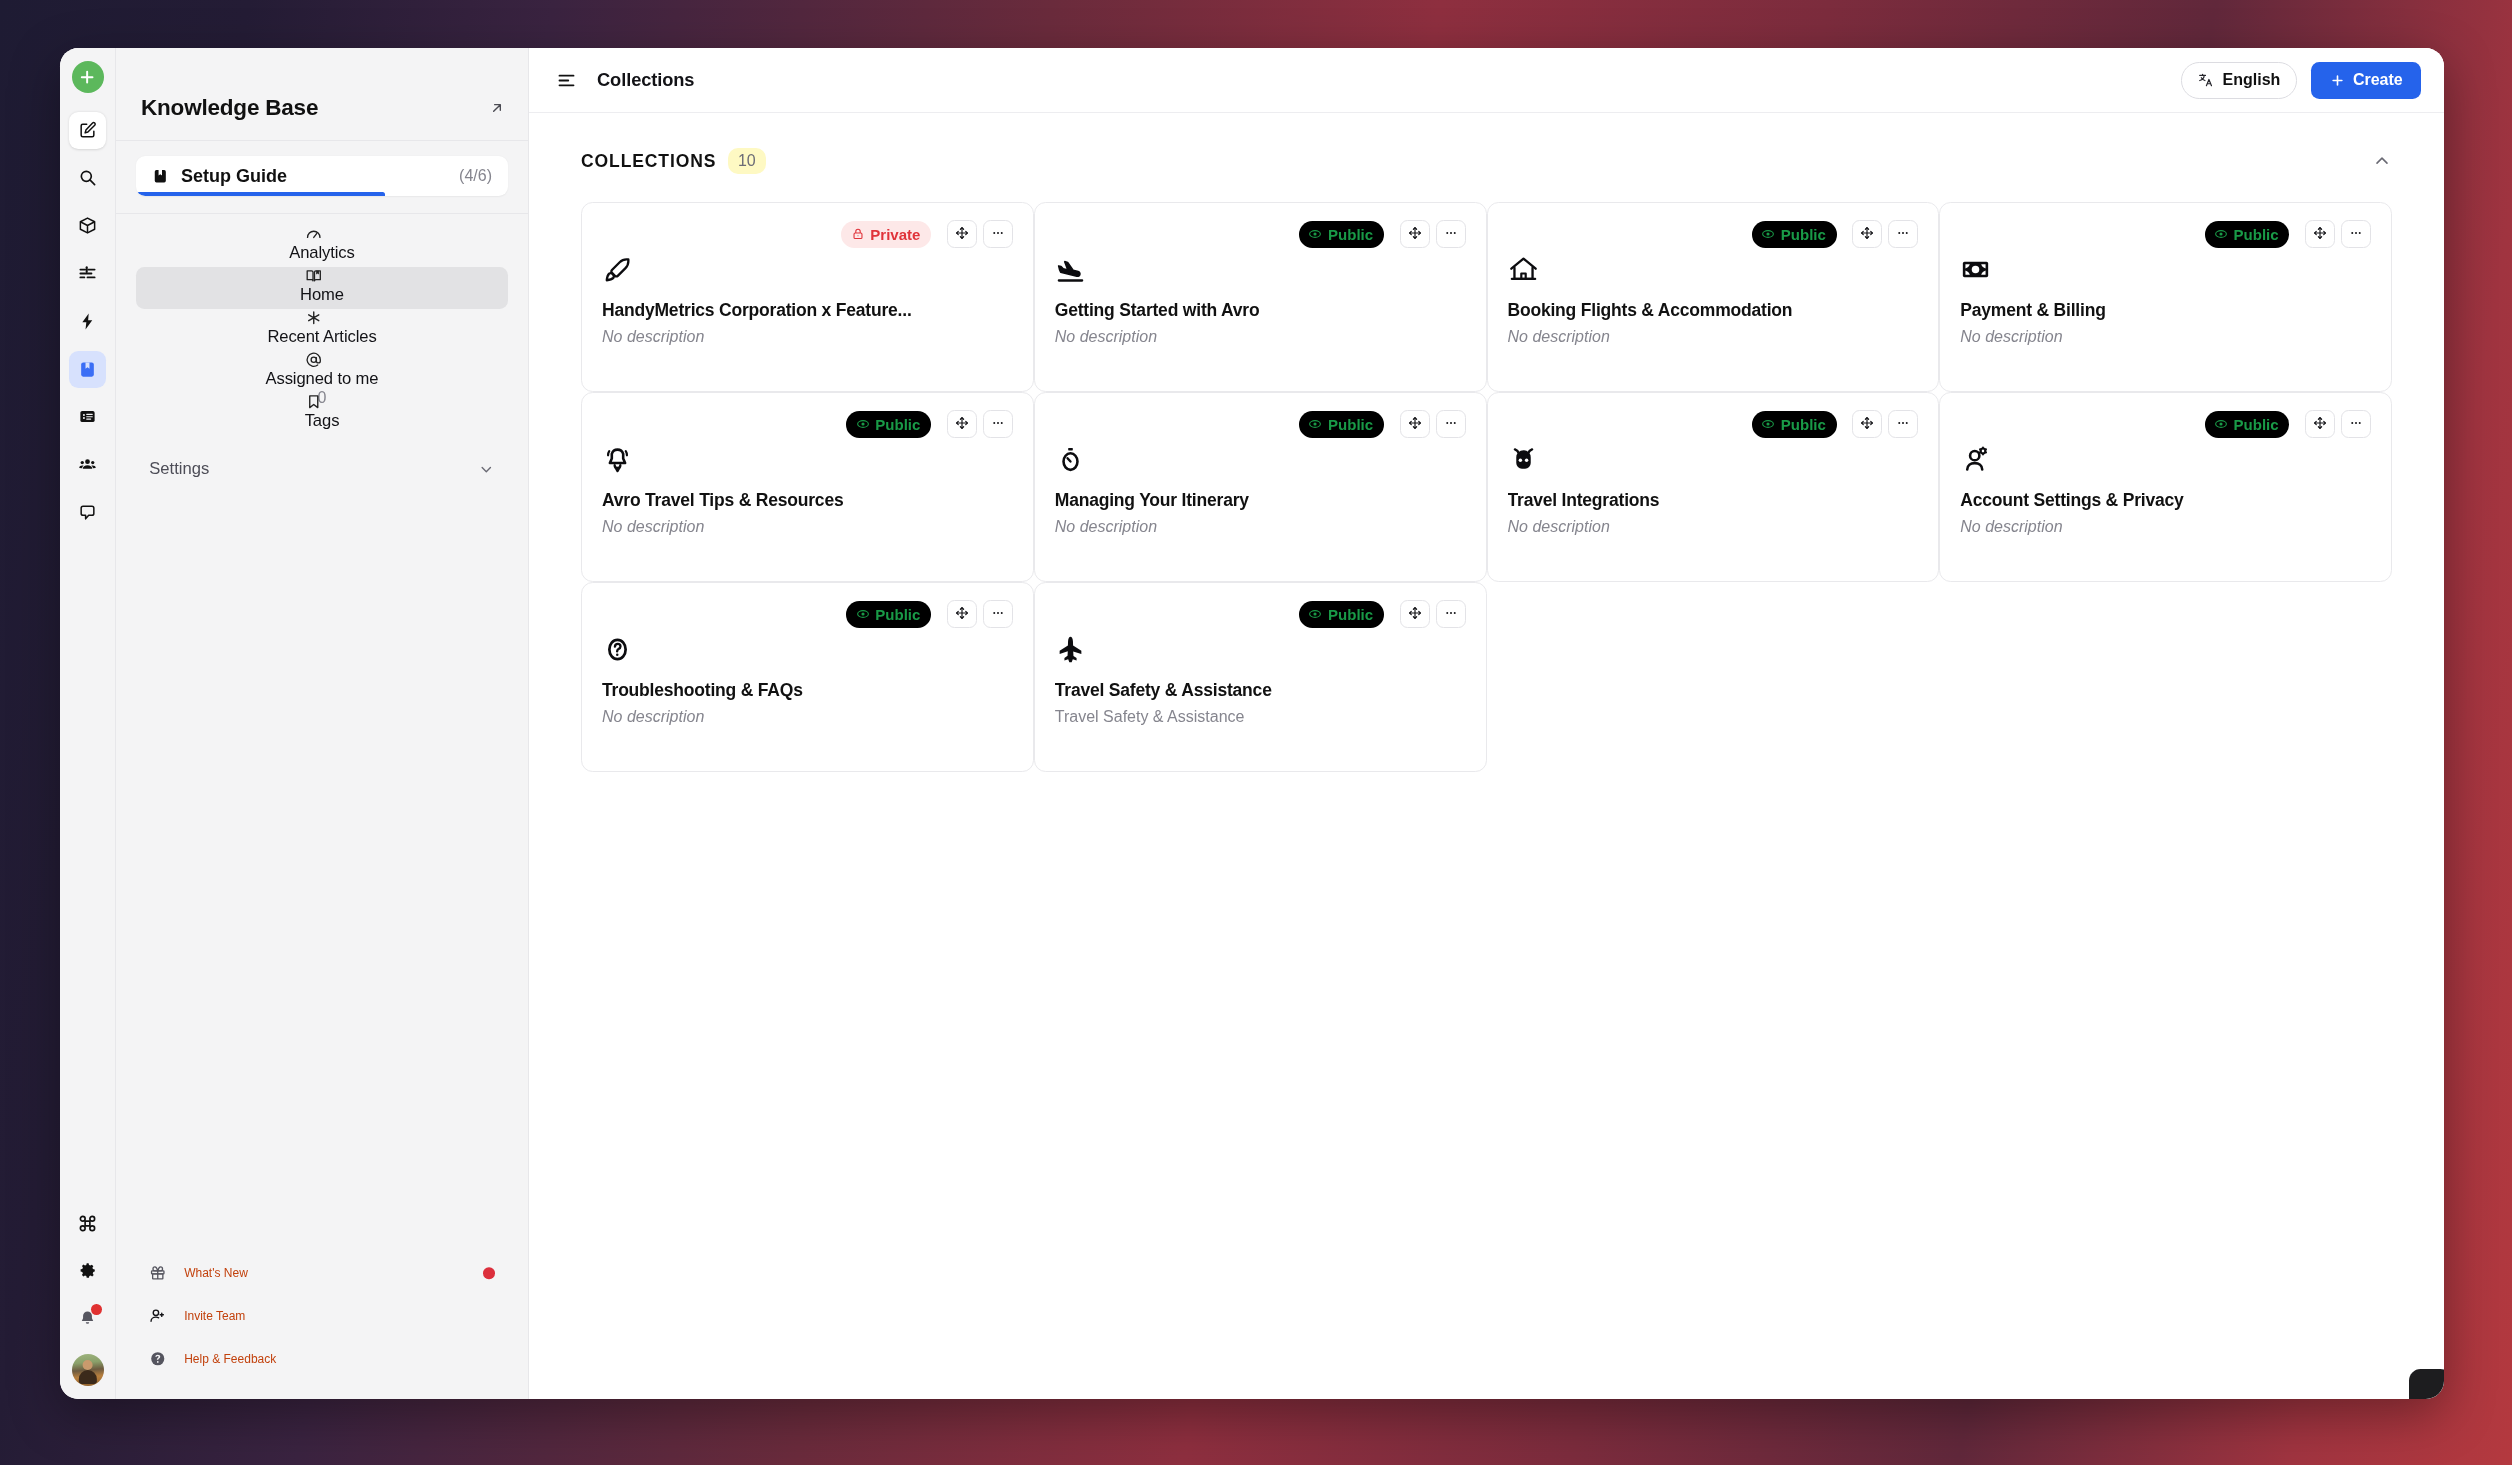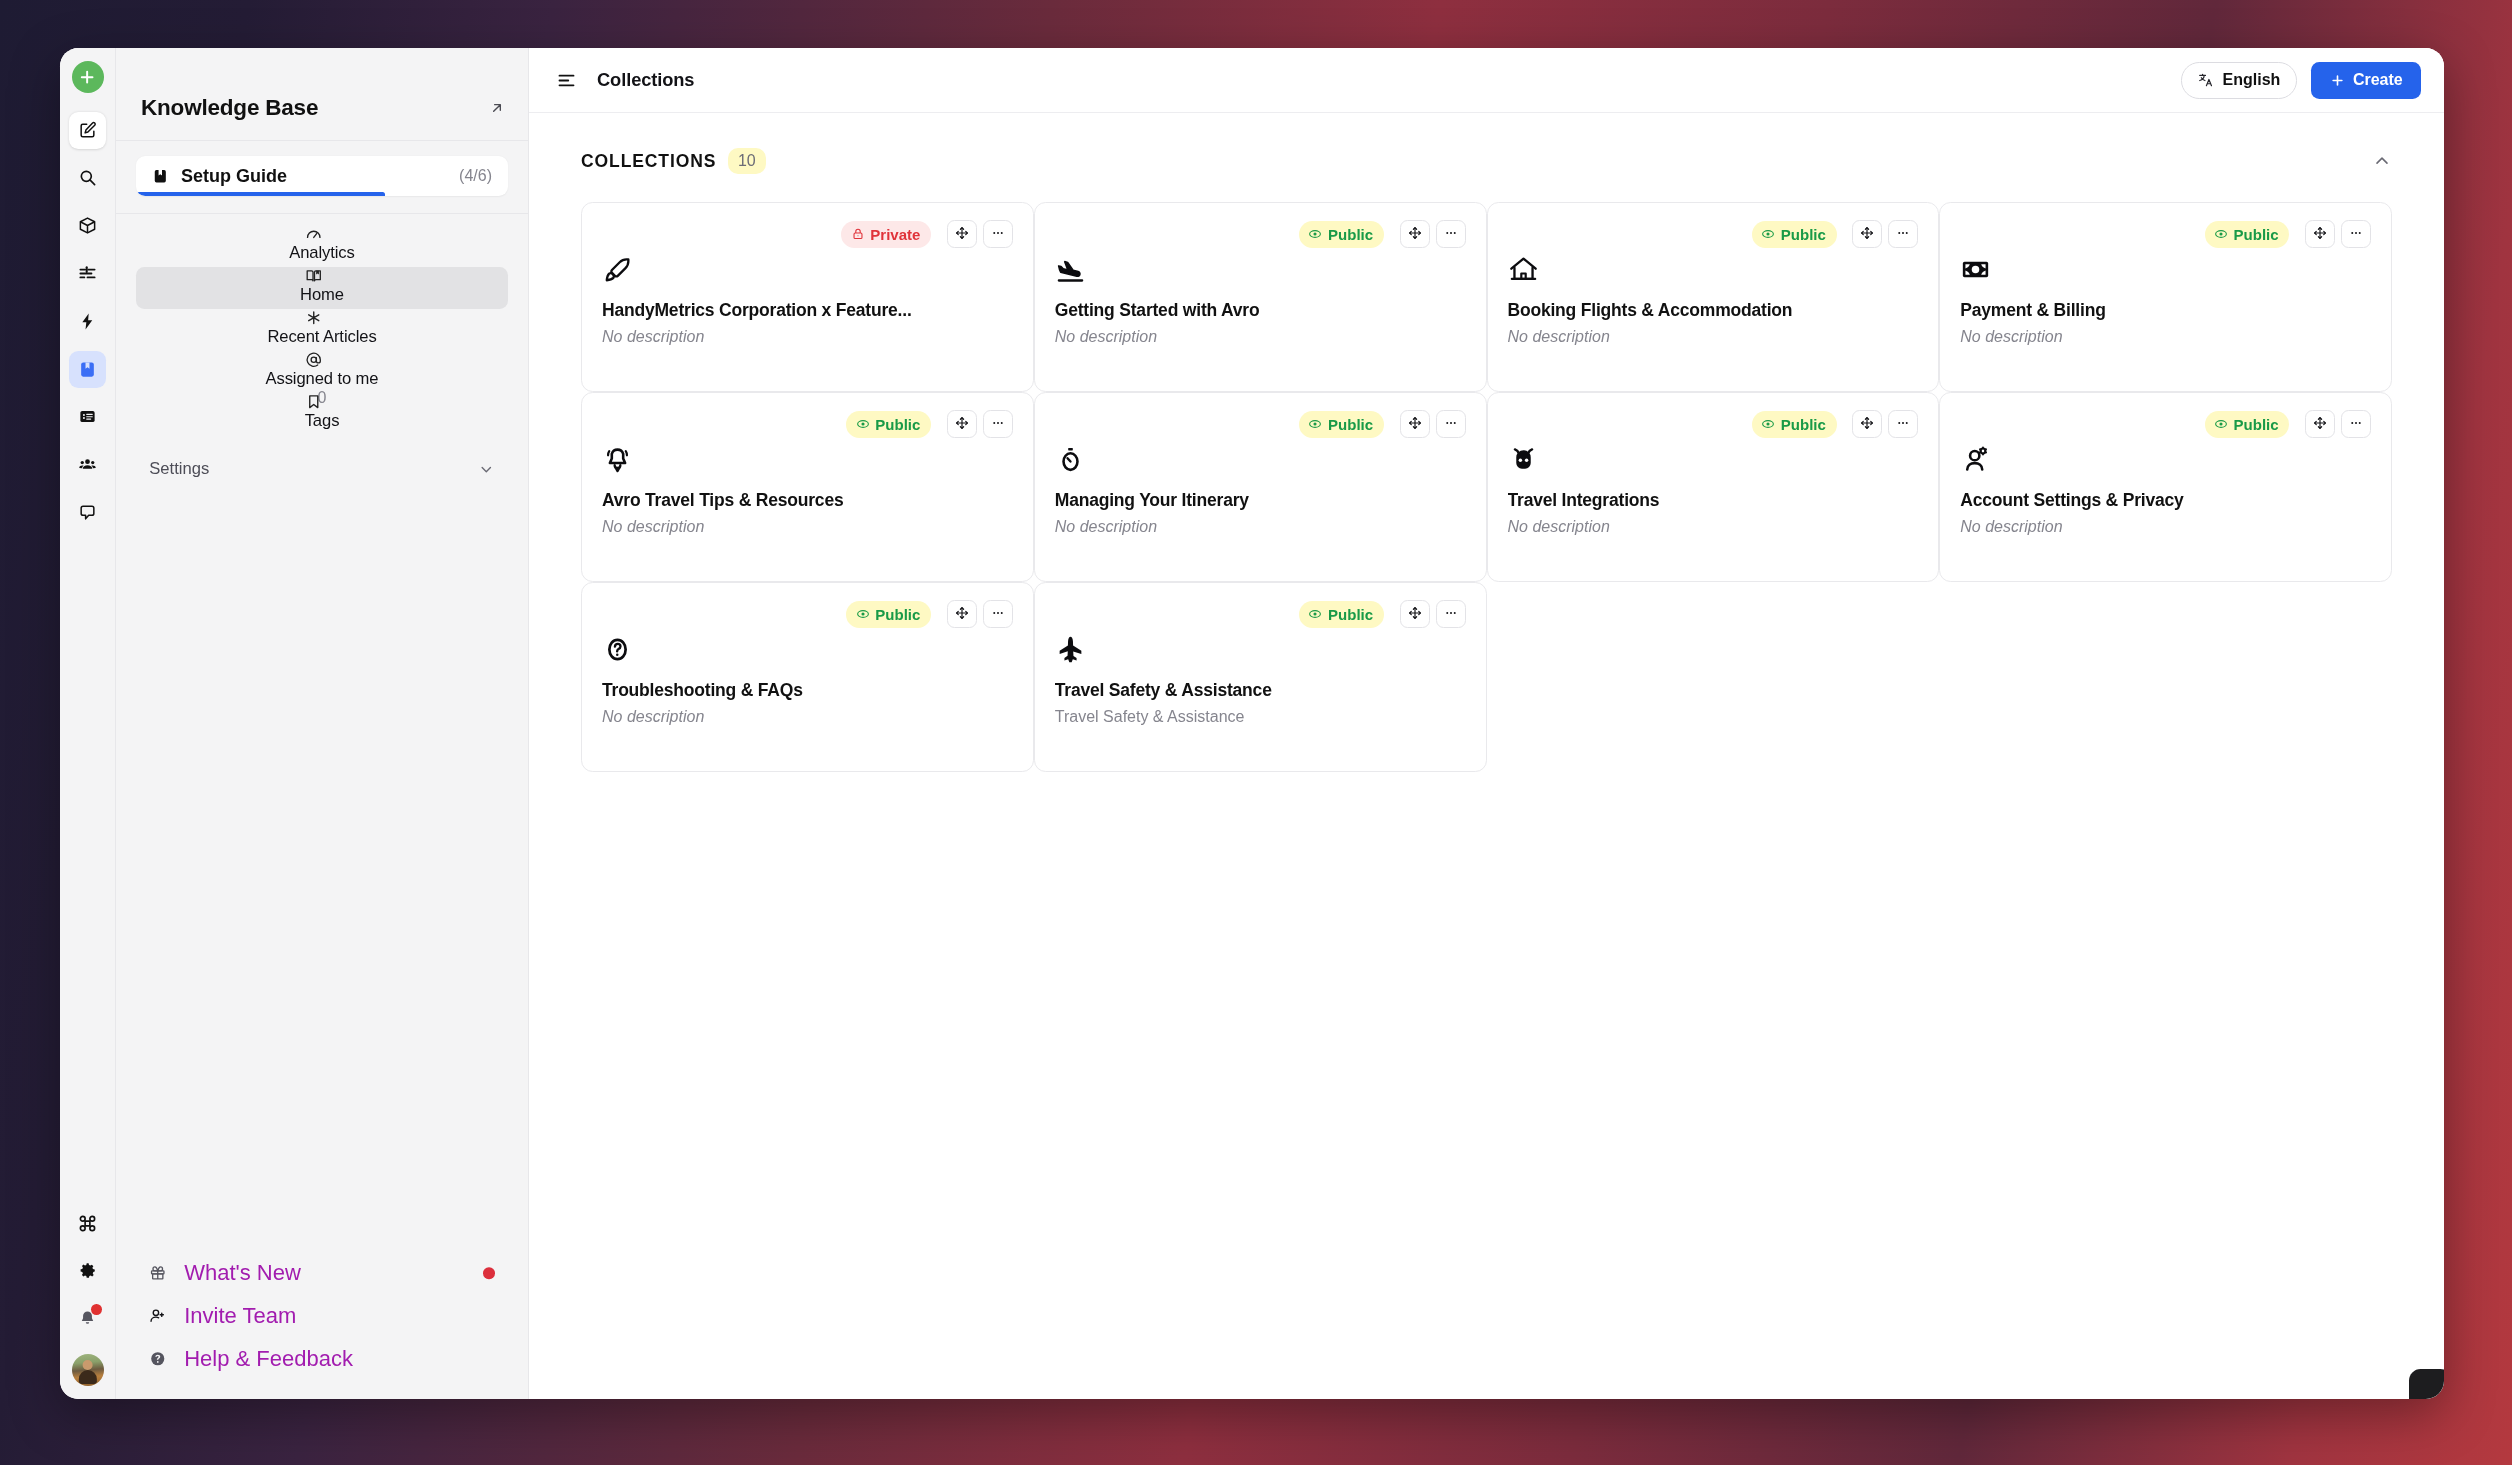--- a/index.html
+++ b/index.html
@@ -194,21 +194,21 @@
   .pb-item {
     height: 43px;
     display:flex; align-items:center;
     padding: 0 13.3px;
     cursor: pointer;
     border-radius: 8.3px;
     position: relative;
   }
   .pb-ico { display:flex; width:21.6px; margin-right: 13.3px; color:#55555f; }
   .pb-ico svg { width: 17.5px; height: 17.5px; }
-  .pb-text { font-size: 22px; font-weight: 500; color:#a21caf; }
+  .pb-text { font-size: 12px; font-weight: 500; color:#c2410c; }
   .pb-dot {
     position:absolute; right: 13.3px; top: 50%; transform: translateY(-50%);
     width: 11.6px; height: 11.6px; border-radius:50%;
     background: #dc2f3c;
   }
 
   
   #main { flex: 1 1 auto; display:flex; flex-direction:column; background:#fff; min-width:0; }
 
   #topbar {
@@ -289,21 +289,21 @@
     height: 27px;
     border-radius: 13.3px;
     display:flex; align-items:center;
     padding: 0 10.8px 0 9.2px;
     font-size: 15px;
     font-weight: 600;
     margin-right: 10px;
   }
   .badge .b-ico { display:flex; margin-right: 5.8px; }
   .badge .b-ico svg { width: 14px; height: 14px; }
-  .badge.public { background:#fef9c3; color:#199a47; }
+  .badge.public { background:#000000; color:#199a47; }
   .badge.private { background:#fde8e8; color:#e0333a; }
 
   .icon-btn {
     width: 30px; height: 28px;
     border: 0.8px solid #e3e3e7;
     border-radius: 7.5px;
     display:flex; align-items:center; justify-content:center;
     color:#121216;
     margin-left: 5.8px;
     background:#fff;

